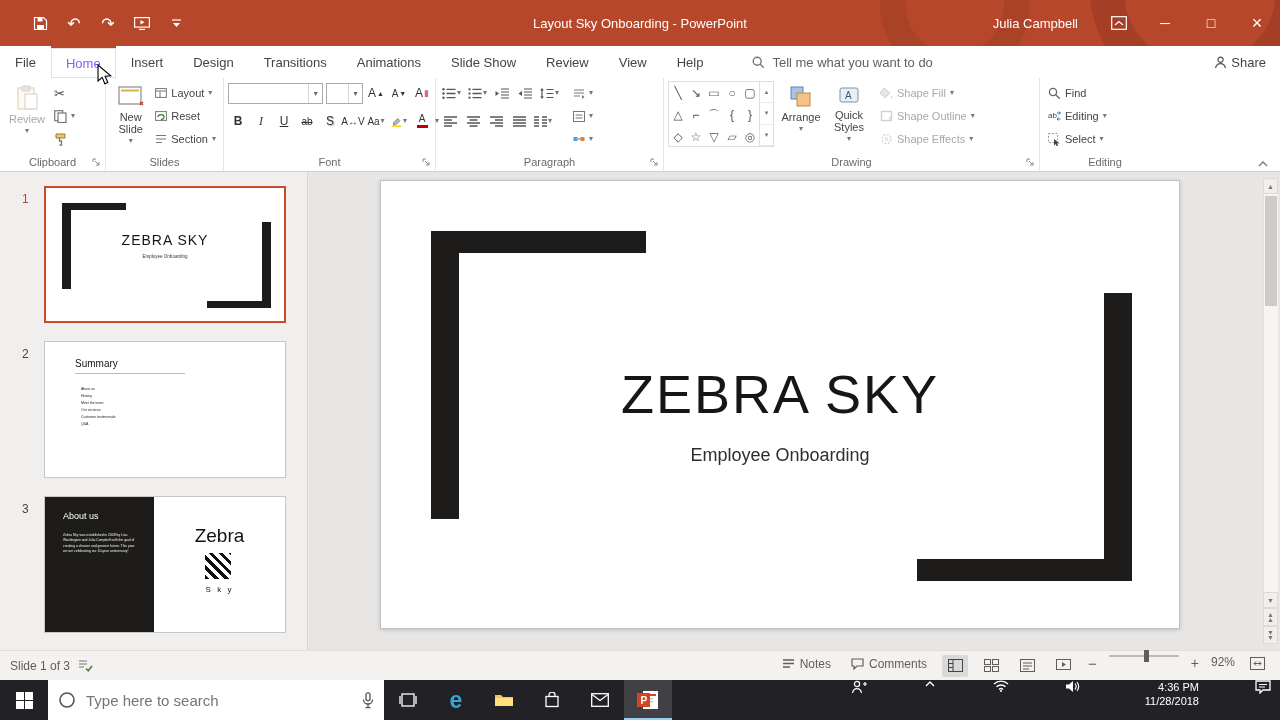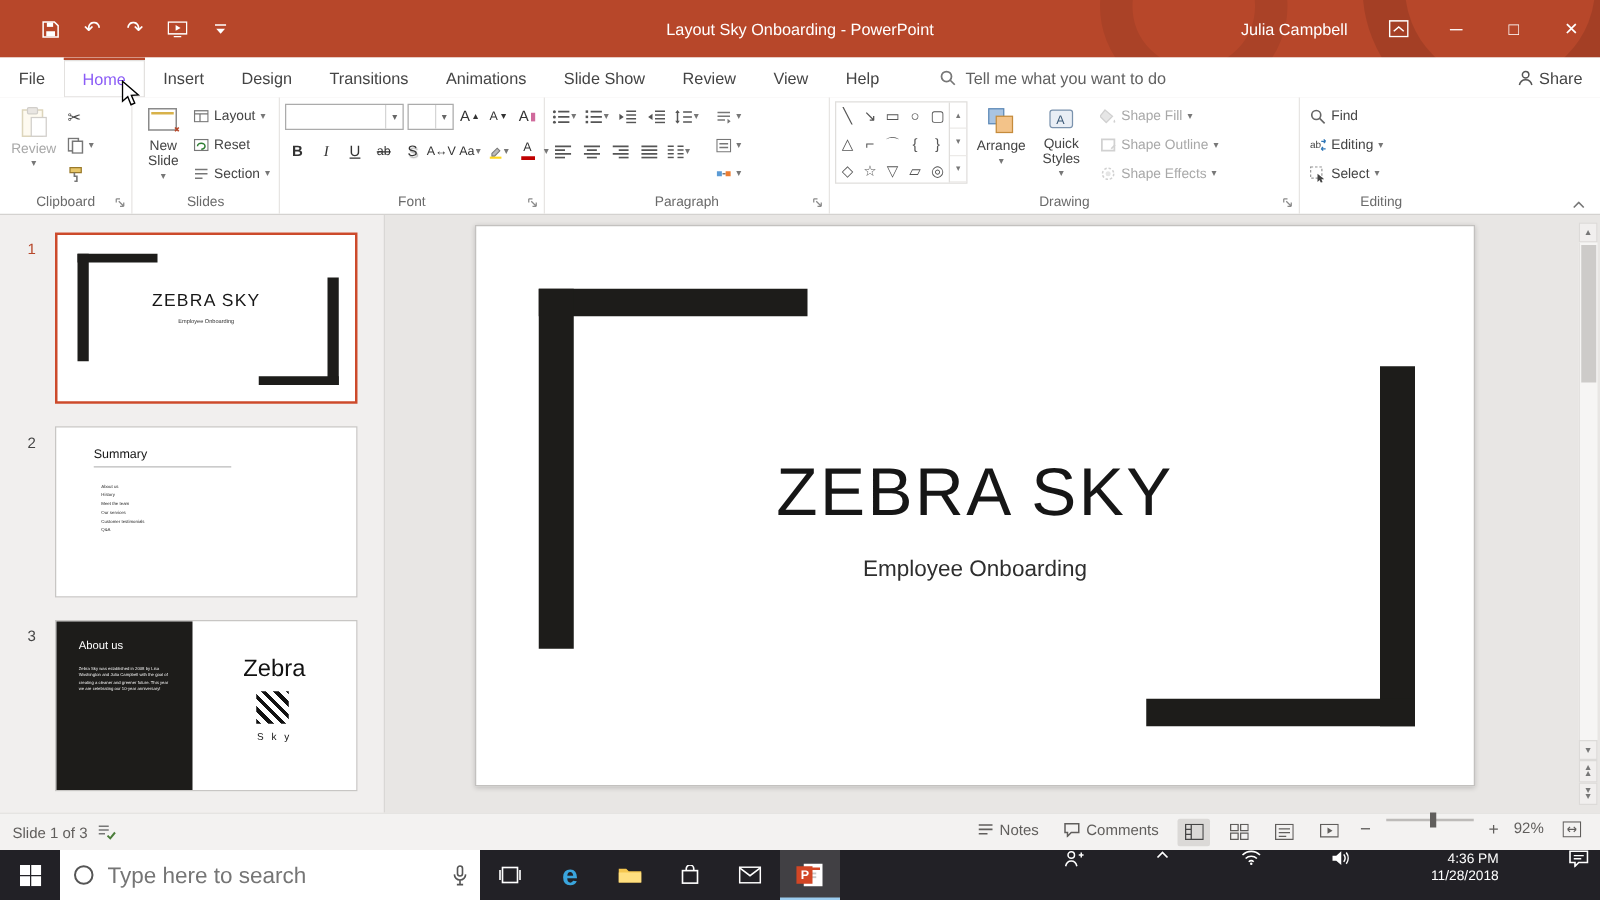--- a/index.html
+++ b/index.html
@@ -74,21 +74,21 @@
   .sb-btn { display:flex; align-items:center; gap:5px; padding:2px 5px; border-radius:2px; color:#605e5c; }
   .sb-view { width:26px; height:22px; display:flex; align-items:center; justify-content:center; border-radius:2px; }
   .sb-view.active { background:#dbd9d7; }
   .zoomtrack { width:70px; height:2px; background:#bdbbb9; position:relative; }
   .zoomthumb { position:absolute; left:50%; top:-5px; width:5px; height:12px; background:#605e5c; }
 
   
   .taskbar { position:relative; height:40px; background:#222126; display:flex; align-items:stretch; color:#fff; }
   .tk-start { width:48px; display:flex; align-items:center; justify-content:center; }
   .tk-search { width:336px; background:#fff; display:flex; align-items:center; gap:10px; padding:0 10px; }
-  .tk-search input { border:none; outline:none; flex:1; font-size:18px; color:#333; font-family:"Liberation Sans",sans-serif; background:transparent; }
+  .tk-search input { border:none; outline:none; flex:1; font-size:15px; color:#333; font-family:"Liberation Sans",sans-serif; background:transparent; }
   .tk-app { width:48px; display:flex; align-items:center; justify-content:center; position:relative; }
   .tk-app.active { background:rgba(255,255,255,.14); box-shadow:inset 0 -2px 0 #9ccdf0; }
   .tk-tray { margin-left:auto; display:flex; align-items:flex-start;gap:43px; }
   .tray-ic { width:28px; display:flex; align-items:center; justify-content:center; }
   .tk-clock { width:74px; display:flex; flex-direction:column; align-items:flex-end; justify-content:center; font-size:11px; line-height:14px; padding-right:4px; }
 
   .cursor { position:absolute; left:97px; top:64px; z-index:99; pointer-events:none; }
   svg { display:block; }
 </style>
 </head>

